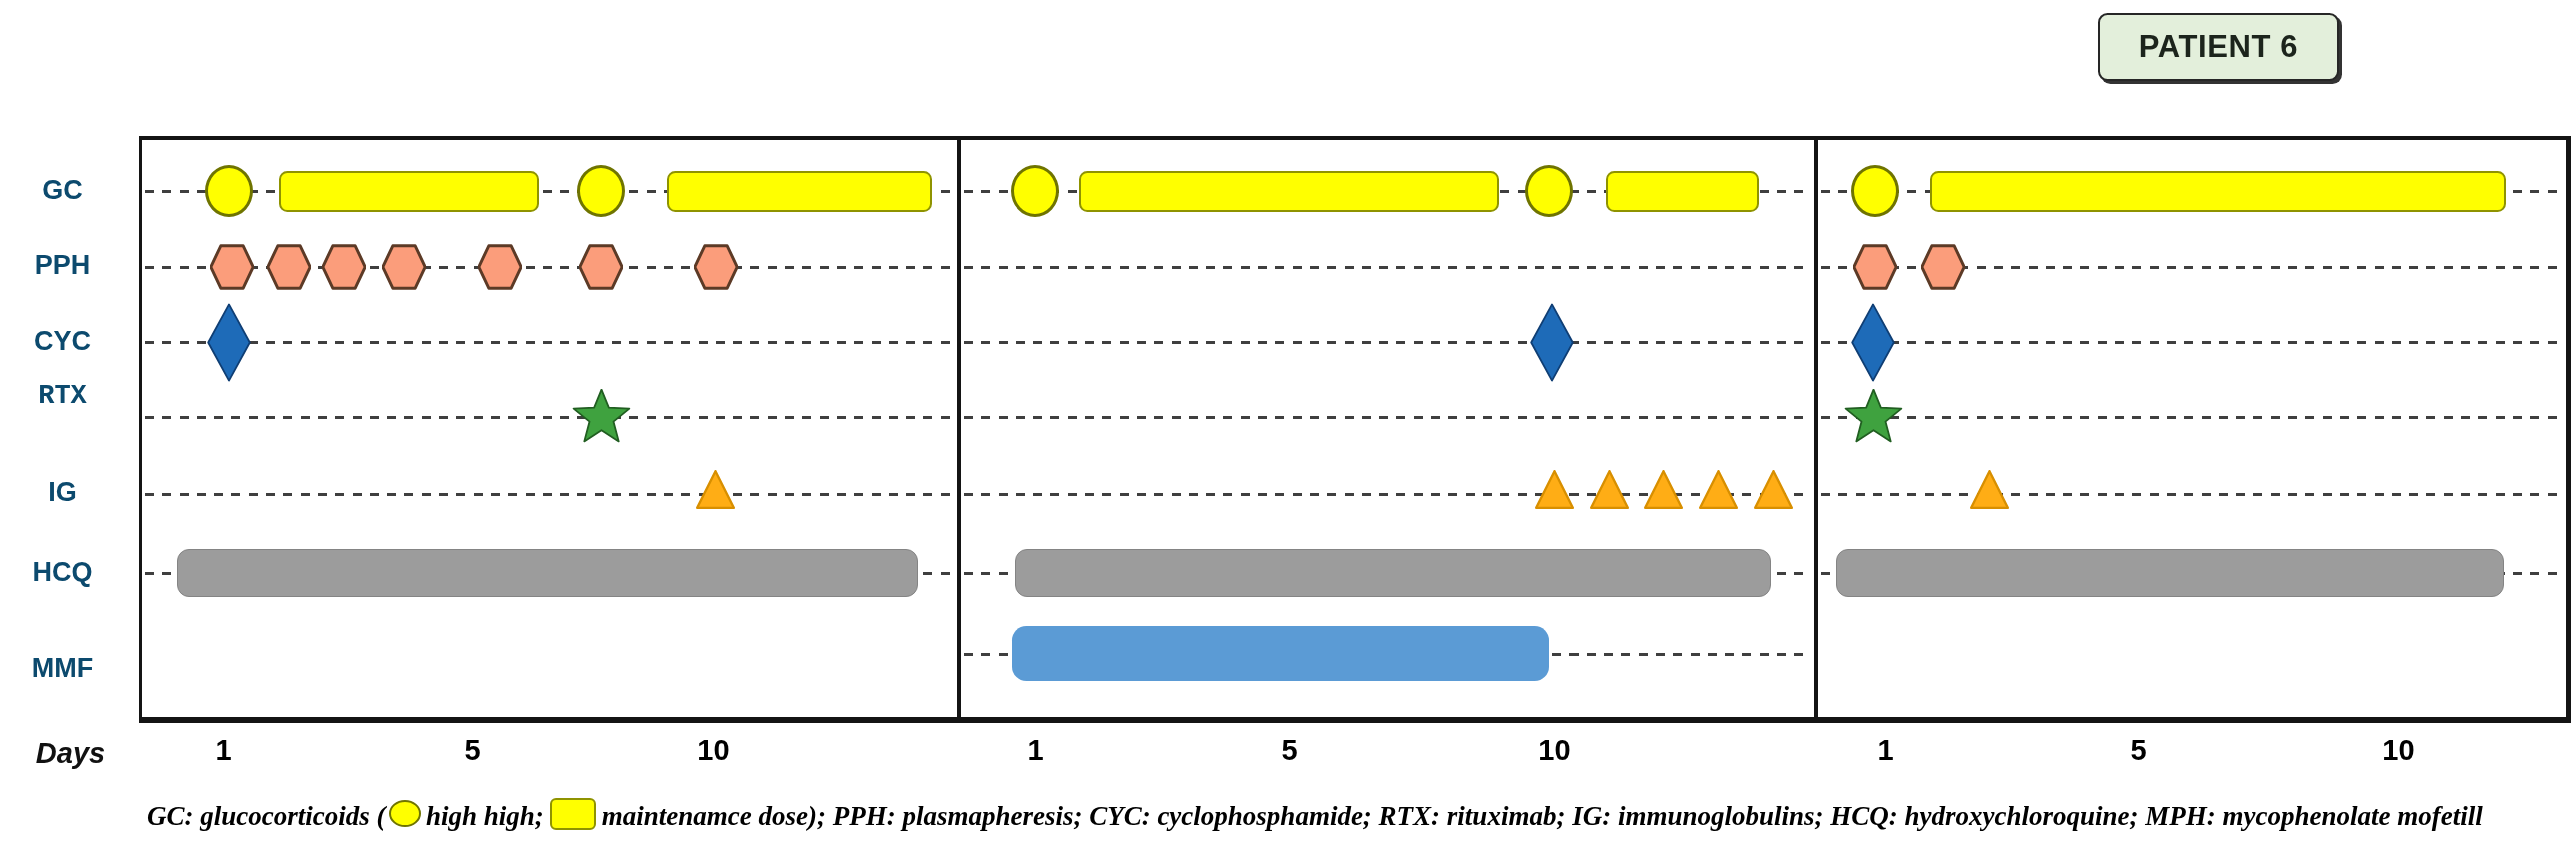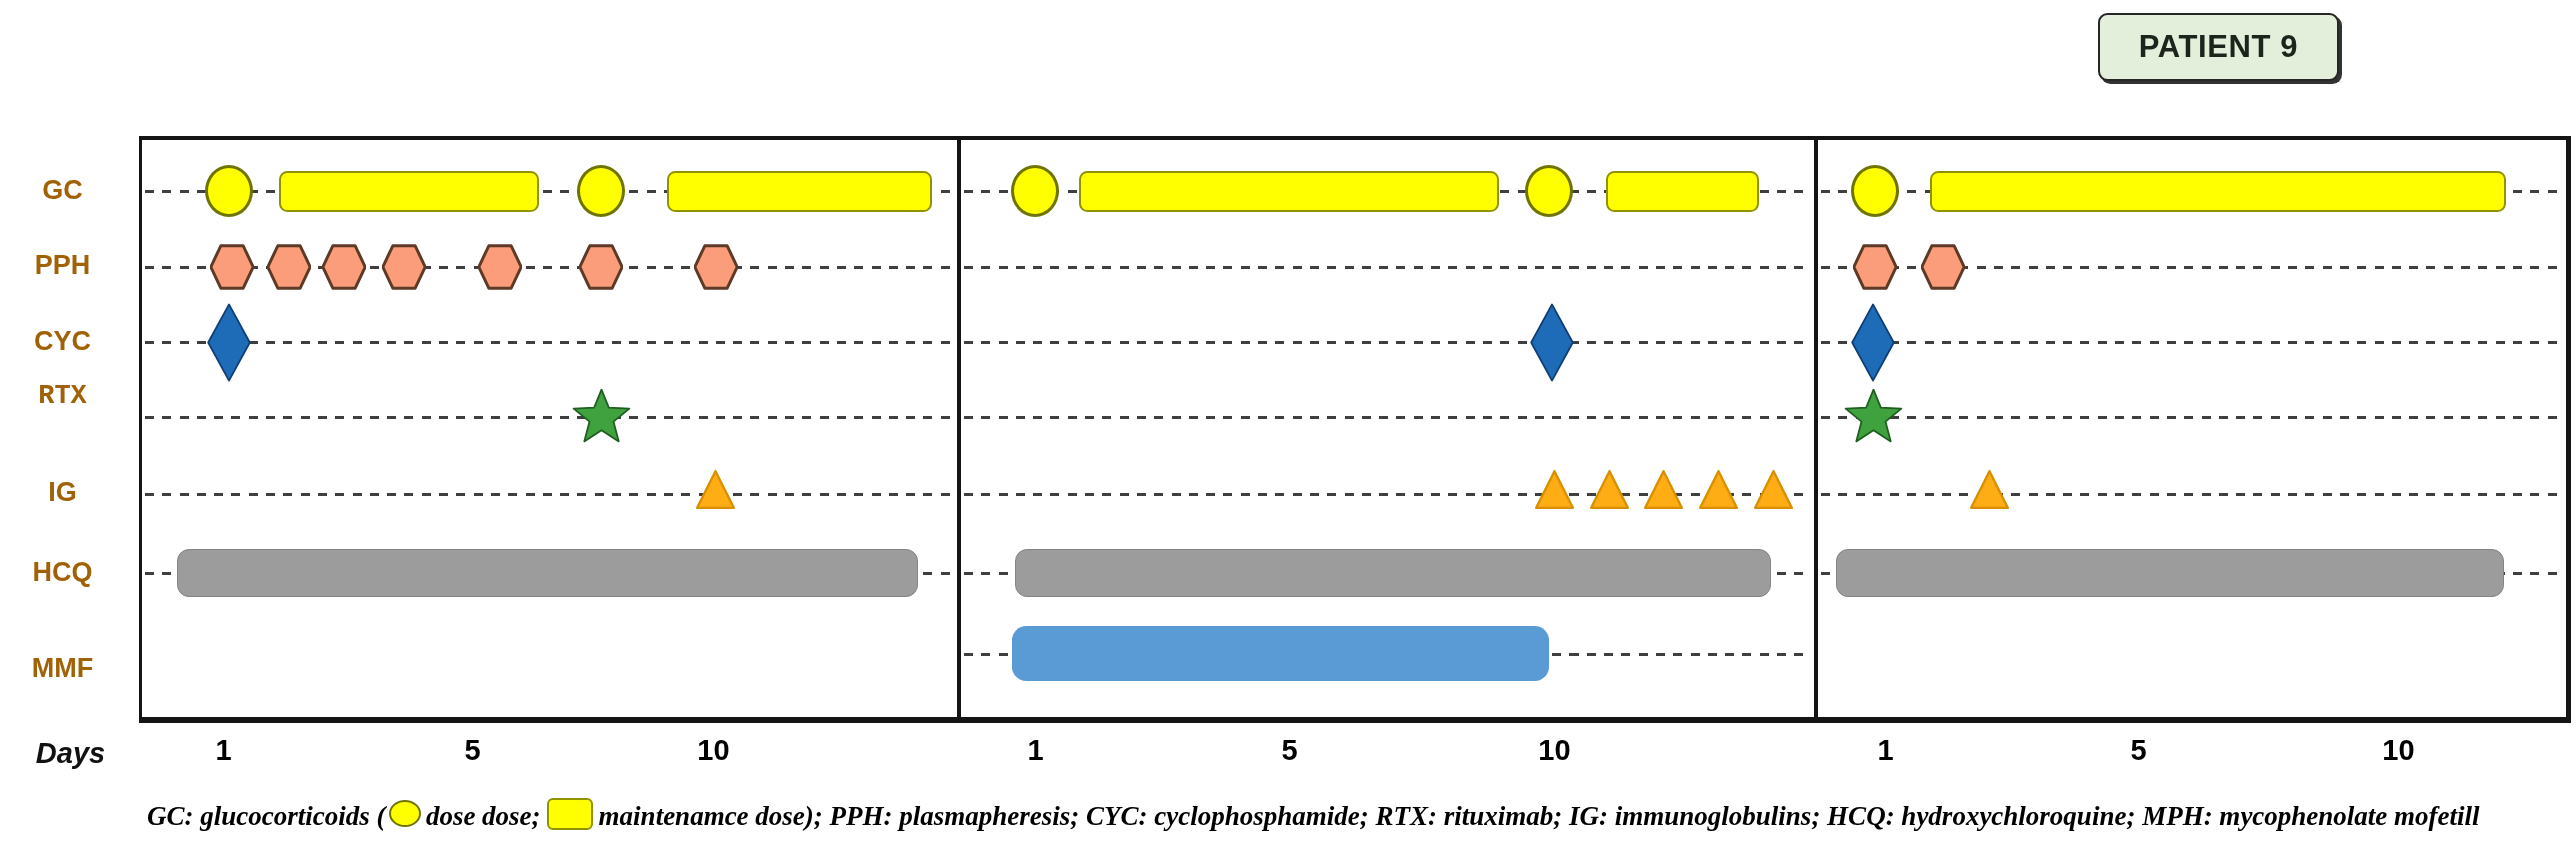--- a/index.html
+++ b/index.html
@@ -11,21 +11,21 @@
   #plot-box{
     position:absolute;left:139px;top:136px;width:2432px;height:587px;
     box-sizing:border-box;background:#ffffff;
     border-style:solid;border-color:#141414;
     border-top-width:4.2px;border-left-width:3.6px;border-right-width:5.4px;border-bottom-width:6.6px;
   }
   .panel-sep{position:absolute;top:136px;height:587px;width:3.6px;background:#141414;z-index:6;}
   .dash-line{position:absolute;height:3px;z-index:1;
     background:repeating-linear-gradient(90deg,#3f3f3f 0 9px,transparent 9px 17.3px);}
   .row-label{position:absolute;left:6px;width:113px;text-align:center;
-    font-weight:bold;font-size:27px;color:#a16207;z-index:3;}
+    font-weight:bold;font-size:27px;color:#0c4a6e;z-index:3;}
   .patient-header{
     position:absolute;top:13px;width:241px;height:68px;box-sizing:border-box;
     background:#E3EFDB;border:2.4px solid #262626;border-radius:9.5px;
     box-shadow:3px 3px 0 #333333;z-index:3;
     font-weight:bold;font-size:31px;letter-spacing:0.6px;color:#1c241c;
     text-align:center;line-height:63px;
   }
   .tick-label{position:absolute;top:734px;width:83px;margin-left:-42px;text-align:center;
     font-weight:bold;font-size:29px;color:#000;}
   #x-axis-title{position:absolute;left:20px;top:737px;width:101px;text-align:center;
@@ -49,21 +49,21 @@
 </style>
 </head>
 <body>
 
 <div id="canvas">
 
   <div id="plot-box"></div>
   <div class="panel-sep" style="left:957px"></div>
   <div class="panel-sep" style="left:1814px"></div>
 
-  <div class="patient-header" style="left:2098px">PATIENT 9</div>
+  <div class="patient-header" style="left:2098px">PATIENT 6</div>
 
   <div id="x-axis-title">Days</div>
 
   <div id="rows-layer">
       <div class="row-label" style="top: 175px;">GC</div>
       <div class="row-label" style="top: 250px;">PPH</div>
       <div class="row-label" style="top: 326px;">CYC</div>
       <div class="row-label" style="top: 381px; font-family: Liberation Mono, monospace;">RTX</div>
       <div class="row-label" style="top: 477px;">IG</div>
       <div class="row-label" style="top: 557px;">HCQ</div>
@@ -177,18 +177,18 @@
       <div class="tick-label" style="left: 1290px;">5</div>
       <div class="tick-label" style="left: 1555px;">10</div>
       <div class="tick-label" style="left: 1886px;">1</div>
       <div class="tick-label" style="left: 2139px;">5</div>
       <div class="tick-label" style="left: 2399px;">10</div>
     </div>
 
   <div id="legend">
       <span>GC: glucocorticoids (</span>
       <span class="legend-ellipse"></span>
-      <span> dose dose; </span>
+      <span> high high; </span>
       <span class="legend-rect"></span>
       <span> maintenamce dose); PPH: plasmapheresis; CYC: cyclophosphamide; RTX: rituximab; IG: immunoglobulins; HCQ: hydroxychloroquine; MPH: mycophenolate mofetill</span>
     </div>
 </div>
 
 
 </body></html>

